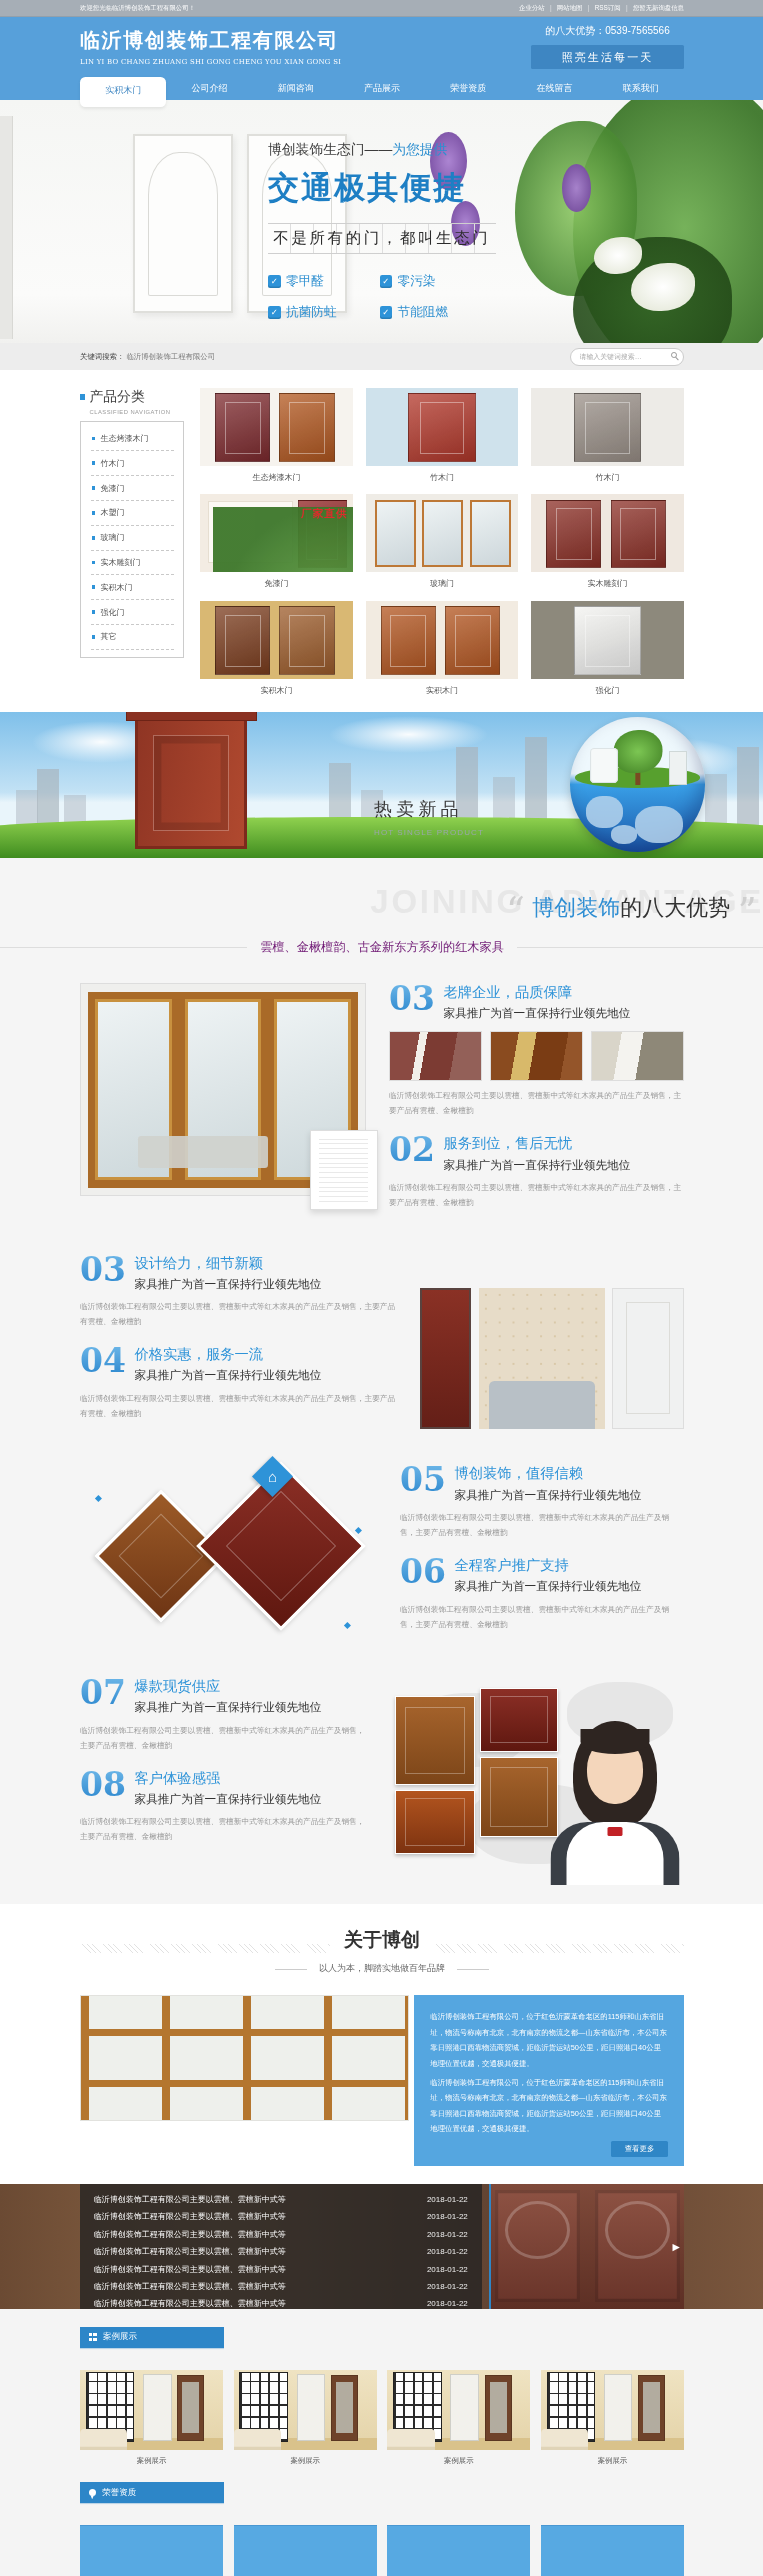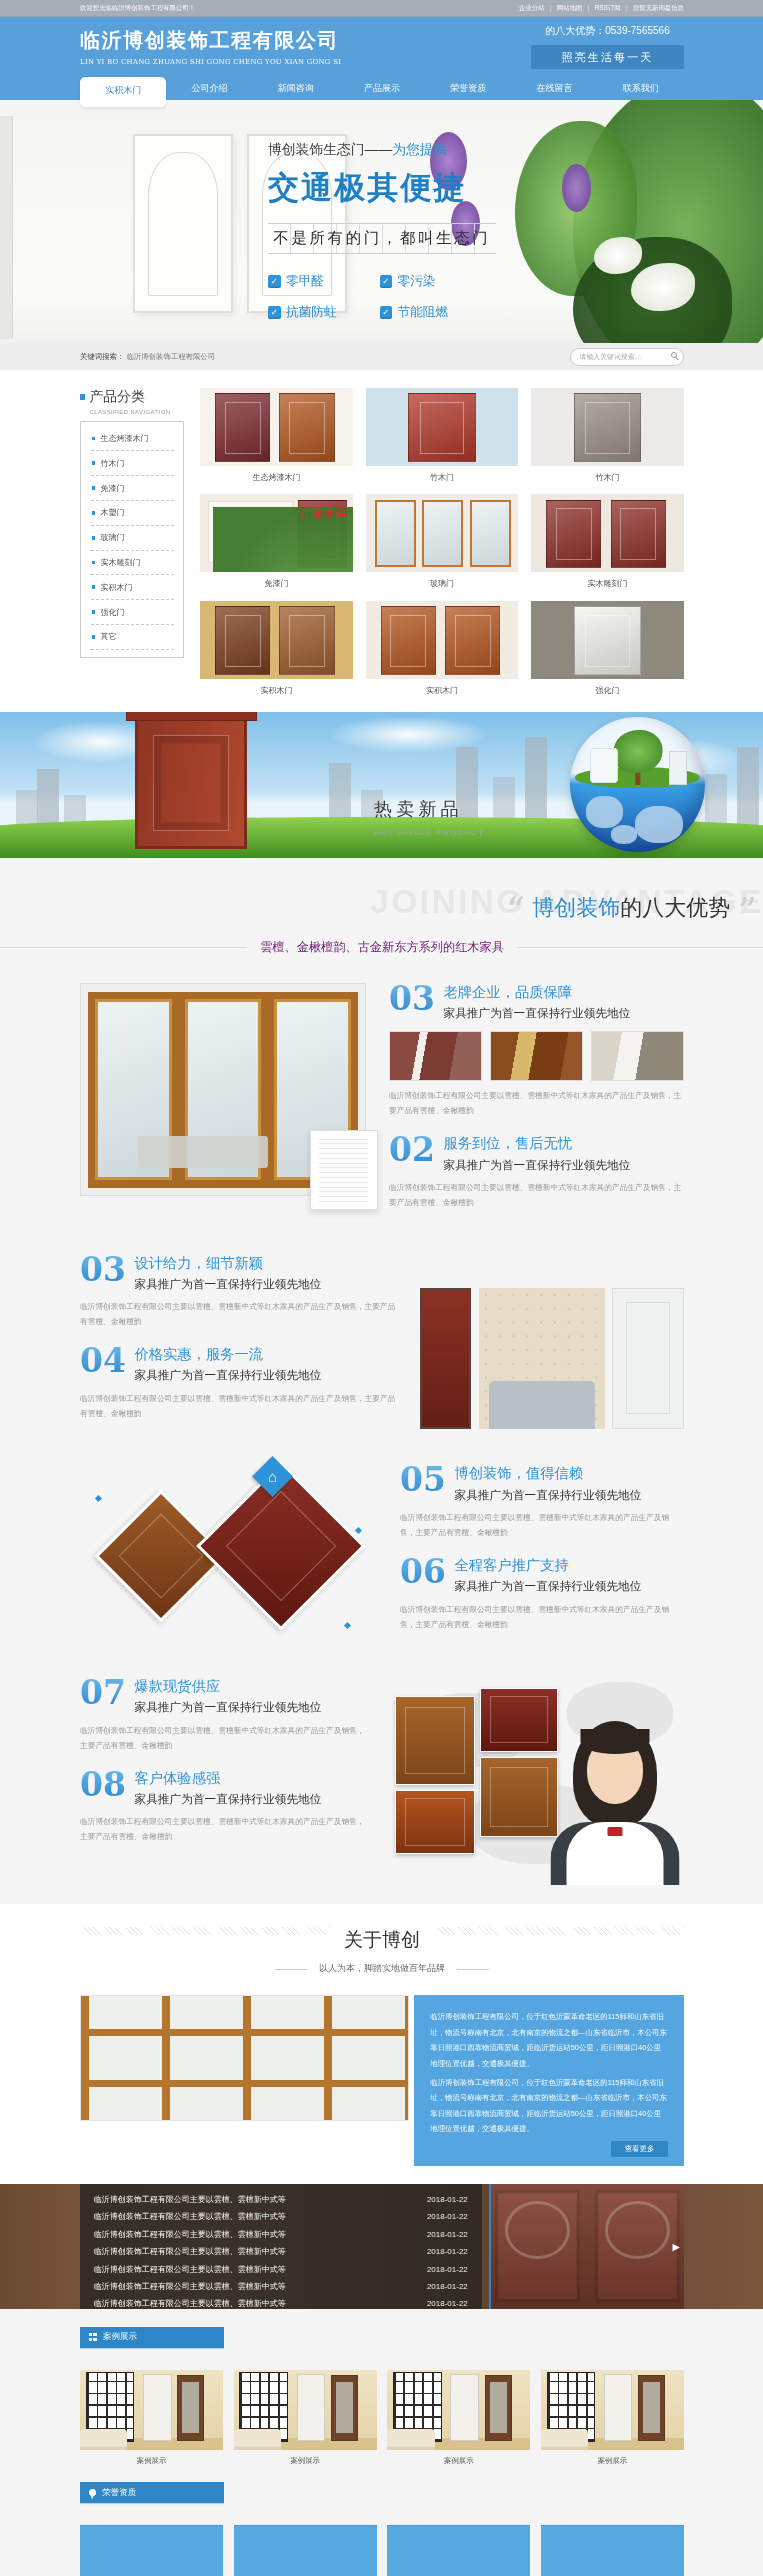--- a/index.html
+++ b/index.html
@@ -168,21 +168,21 @@
   .th4 { left: 85px; top: 80px; width: 78px; height: 80px; }
   .woman { position: absolute; right: 2.1px; bottom: 0; width: 133px; height: 164px; }
   .w-hair { position: absolute; top: 0; left: 50%; transform: translateX(-50%); width: 84px; height: 106px; background: #2e2521; border-radius: 50% 50% 42% 42%; }
   .w-face { position: absolute; top: 16px; left: 50%; transform: translateX(-50%); width: 56px; height: 67px; background: #f4d6bb; border-radius: 48%; }
   .w-fringe { position: absolute; top: 8.5px; left: 50%; transform: translateX(-50%); width: 69px; height: 24.4px; background: #2e2521; border-radius: 0 0 60% 60%; }
   .w-body { position: absolute; bottom: 0; left: 50%; transform: translateX(-50%); width: 129px; height: 63px; background: #fff; border-radius: 37px 37px 0 0; box-shadow: inset 16px 0 0 #3a3f46, inset -16px 0 0 #3a3f46; }
   .w-bow { position: absolute; bottom: 49px; left: 50%; transform: translateX(-50%); width: 15px; height: 9px; background: #c22126; border-radius: 1.6px; }
 
   
   .aboutsec { background: #fff; padding: 23px 0 18px; }
-  .about-trow { display: flex; align-items: flex-start; gap: 13.8px; }
+  .about-trow { display: flex; align-items: flex-end; gap: 13.8px; font-weight: bold; }
   .hatch { flex: 1; height: 8.5px; background: repeating-linear-gradient(45deg, #e2e2e2 0 0.5px, transparent 0.5px 3.7px); }
   .about-title { font-size: 19px; color: #333; }
   .about-srow { display: flex; align-items: center; justify-content: center; gap: 11.7px; margin-top: 9.5px; }
   .about-srow .ln { width: 32px; height: 0.5px; background: #ccc; }
   .about-sub { font-size: 9px; color: #666; }
   .about-body { display: flex; gap: 5.3px; margin-top: 20px; }
   .about-photo { position: relative; width: 329px; height: 126px; flex: none; background: #eef0ec; overflow: hidden; border: 0.5px solid #e2e2de; }
   .about-photo::before { content: ""; position: absolute; inset: 0; background: repeating-linear-gradient(90deg, #b4762f 0 8.5px, transparent 8.5px 81px); }
   .about-photo::after { content: ""; position: absolute; left: 0; right: 0; top: 26%; height: 7.4px; background: #b4762f; box-shadow: 0 51px 0 #b4762f; }
   .about-panel { flex: 1; background: #55a6e0; color: #fff; padding: 13.8px 16px 8.5px; }

